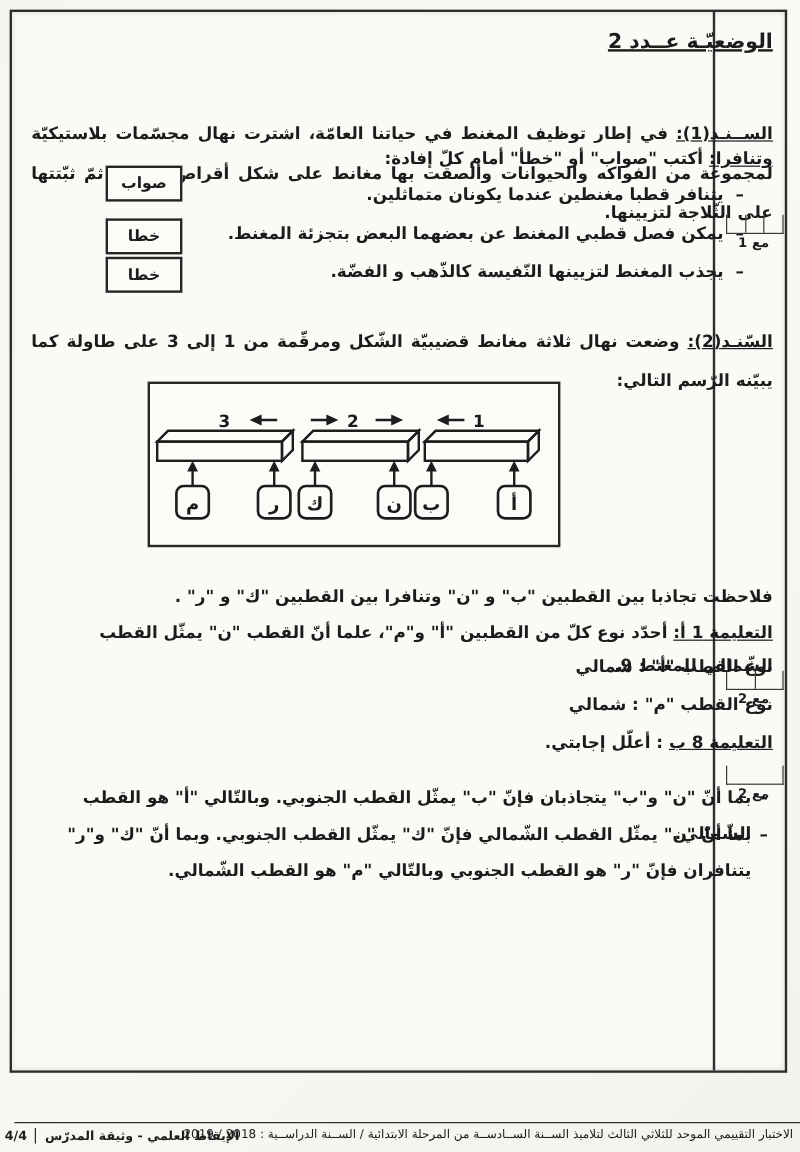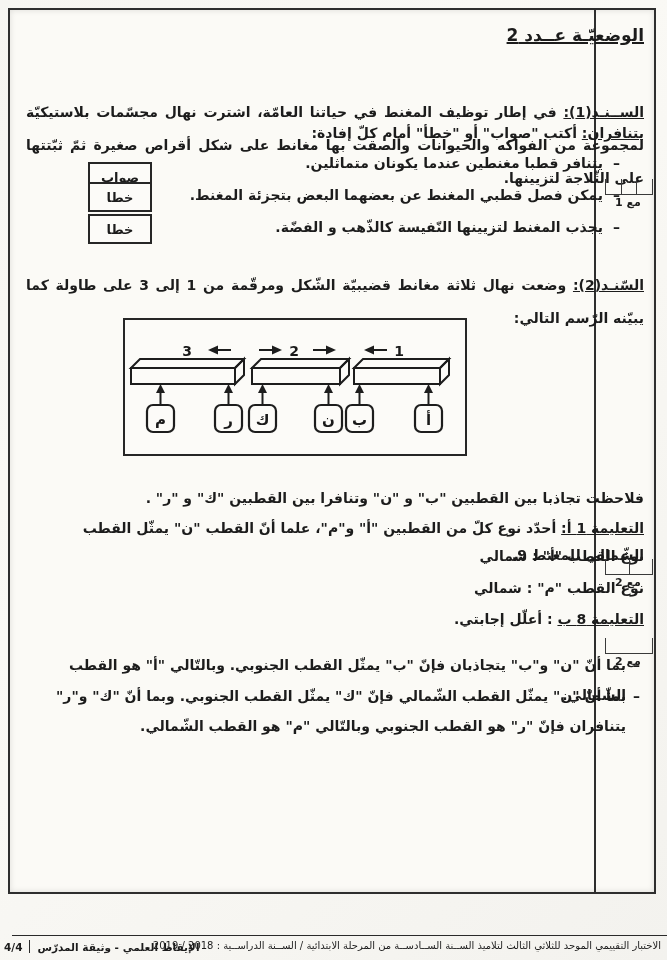--- a/index.html
+++ b/index.html
@@ -57,38 +57,38 @@
     <div class="t title" style="top:12px;right:10px;">
       <u>الوضعيّـة عــدد 2</u>
     </div>
 
     <div class="t para" style="top:40px;right:10px;left:16px;margin-top:46px;">
       <span class="lbl">الســنـد(1):</span>
       <span>في إطار توظيف المغنط في حياتنا العامّة، اشترت نهال مجسّمات بلاستيكيّة لمجموعة من الفواكه والحيوانات وألصقت بها مغانط على شكل أقراص صغيرة ثمّ ثبّتتها على الثّلاجة لتزيينها.</span>
     </div>
 
     <div class="t" style="top:112px;right:10px;">
-      <span class="lbl">يتنافران:</span>
+      <span class="lbl">وتنافرا:</span>
       <span>أكتب "صواب" أو "خطأ" أمام كلّ إفادة:</span>
     </div>
 
     <div class="t item-row" style="top:142px;right:34px;">
       <span class="dash">–</span>
       <span>يتنافر قطبا مغنطين عندما يكونان متماثلين.</span>
     </div>
     <div class="t item-row" style="top:174px;right:34px;">
       <span class="dash">–</span>
       <span>يمكن فصل قطبي المغنط عن بعضهما البعض بتجزئة المغنط.</span>
     </div>
     <div class="t item-row" style="top:206px;right:34px;">
       <span class="dash">–</span>
       <span>يجذب المغنط لتزيينها النّفيسة كالذّهب و الفضّة.</span>
     </div>
 
-    <div class="answer-box" style="left:78px;top:152px;">
+    <div class="answer-box" style="left:78px;top:128px;">
       <span>صواب</span>
     </div>
     <div class="answer-box" style="left:78px;top:172px;">
       <span>خطا</span>
     </div>
     <div class="answer-box" style="left:78px;top:204px;">
       <span>خطا</span>
     </div>
 
     <div class="t para" style="top:259px;right:10px;left:16px;">

